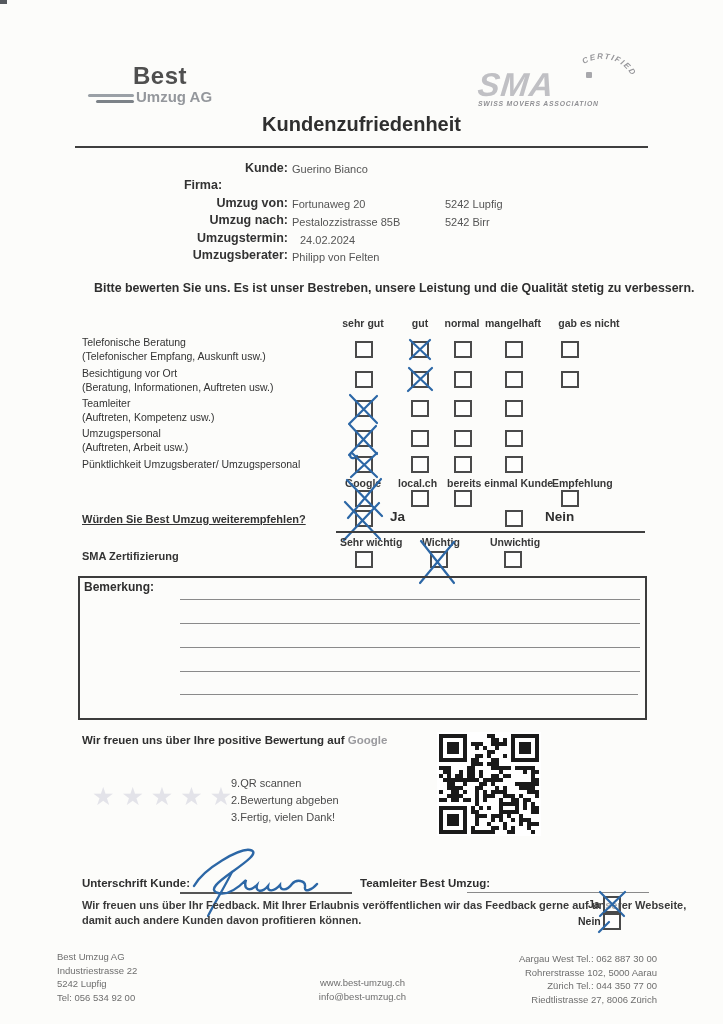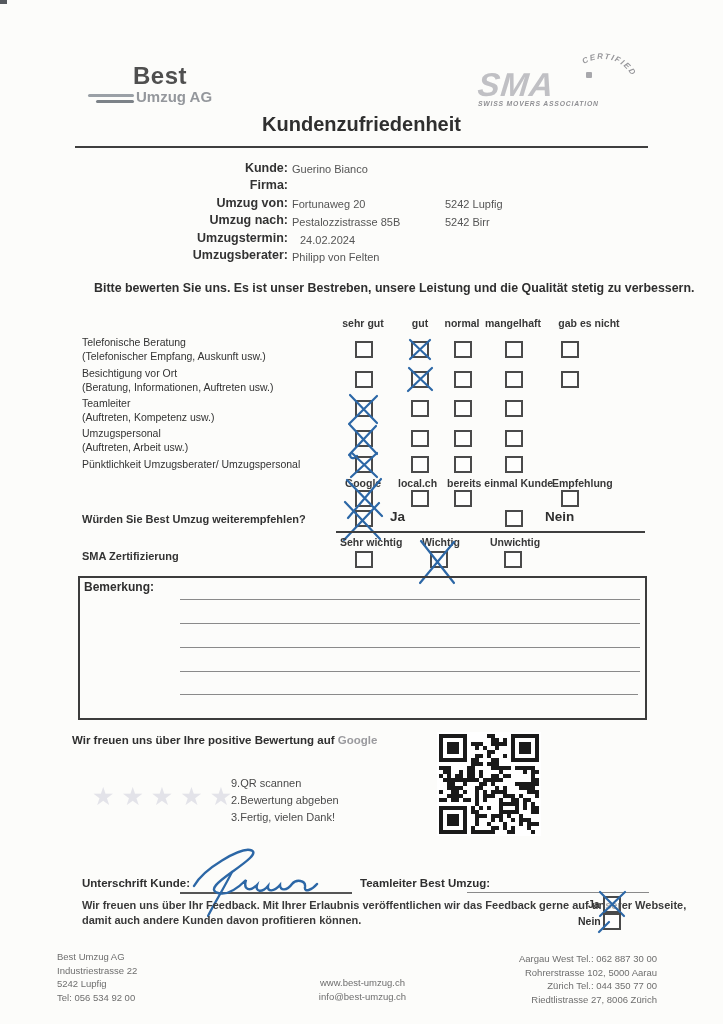--- a/index.html
+++ b/index.html
@@ -69,21 +69,21 @@
     <text font-size="8" font-weight="bold" font-style="italic" fill="#96969a" letter-spacing="1.5" font-family="Liberation Sans, sans-serif">
       <textPath href="#certArc">CERTIFIED</textPath>
     </text>
   </svg>
 
   <div class="abs title">Kundenzufriedenheit</div>
   <div class="abs rule" style="left:75px;top:146px;width:573px;height:2px;"></div>
 
   <div class="abs flabel" style="left:118px;top:161px;">Kunde:</div>
   <div class="abs fvalue" style="left:292px;top:163px;">Guerino Bianco</div>
-  <div class="abs flabel" style="left:118px;top:178px;">Firma:</div>
+  <div class="abs flabel" style="left:118px;top:178px;text-align:center;">Firma:</div>
   <div class="abs fvalue" style="left:292px;top:180px;"></div>
   <div class="abs flabel" style="left:118px;top:196px;">Umzug von:</div>
   <div class="abs fvalue" style="left:292px;top:198px;">Fortunaweg 20</div>
   <div class="abs fvalue" style="left:445px;top:198px;">5242 Lupfig</div>
   <div class="abs flabel" style="left:118px;top:213px;">Umzug nach:</div>
   <div class="abs fvalue" style="left:292px;top:216px;">Pestalozzistrasse 85B</div>
   <div class="abs fvalue" style="left:445px;top:216px;">5242 Birr</div>
   <div class="abs flabel" style="left:118px;top:231px;">Umzugstermin:</div>
   <div class="abs fvalue" style="left:300px;top:234px;">24.02.2024</div>
   <div class="abs flabel" style="left:118px;top:248px;">Umzugsberater:</div>
@@ -169,21 +169,21 @@
   <div class="abs optlabel" style="left:552px;top:477px;">Empfehlung</div>
   <span class="cb" style="left:355px;top:490px;">
     <svg class="mark">
         <path d="M-9,26 L24,-13 M-10,-12 L25,24"></path>
       </svg>
     </span>
   <span class="cb" style="left:411px;top:490px;"></span>
   <span class="cb" style="left:454px;top:490px;"></span>
   <span class="cb" style="left:561px;top:490px;"></span>
 
-  <div class="abs q" style="left:82px;top:513px;">Würden Sie Best Umzug weiterempfehlen?</div>
+  <div class="abs q" style="left:82px;top:513px;text-decoration:underline;">Würden Sie Best Umzug weiterempfehlen?</div>
   <span class="cb" style="left:355px;top:510px;">
     <svg class="mark">
         <path d="M-13,28 L22,-9 M-12,-10 L23,27"></path>
       </svg>
     </span>
   <div class="abs yn" style="left:390px;top:509px;">Ja</div>
   <span class="cb" style="left:505px;top:510px;"></span>
   <div class="abs yn" style="left:545px;top:509px;">Nein</div>
   <div class="abs rule" style="left:336px;top:531px;width:309px;height:2px;"></div>
 
@@ -200,21 +200,21 @@
   <span class="cb" style="left:504px;top:551px;"></span>
 
   <div class="abs" id="remarks-box"></div>
   <div class="abs rem-label">Bemerkung:</div>
   <div class="wline" style="left:180px;top:599px;width:460px;"></div>
   <div class="wline" style="left:180px;top:623px;width:460px;"></div>
   <div class="wline" style="left:180px;top:647px;width:460px;"></div>
   <div class="wline" style="left:180px;top:671px;width:460px;"></div>
   <div class="wline" style="left:180px;top:694px;width:458px;"></div>
 
-  <div class="abs review-head" style="left: 72px; top: 734px; text-align: right;">
+  <div class="abs review-head" style="left: 82px; top: 734px; text-align: right;">
     <span>Wir freuen uns über Ihre positive Bewertung auf</span> <span class="review-google">Google</span>
   </div>
   <div class="abs stars">★★★★★</div>
   <div class="abs steps">
     <div>9.QR scannen</div>
     <div>2.Bewertung abgeben</div>
     <div>3.Fertig, vielen Dank!</div>
   </div>
   <div class="abs" style="left:437px;top:732px;">
     <svg id="qr-svg" width="104" height="104" shape-rendering="crispEdges">

